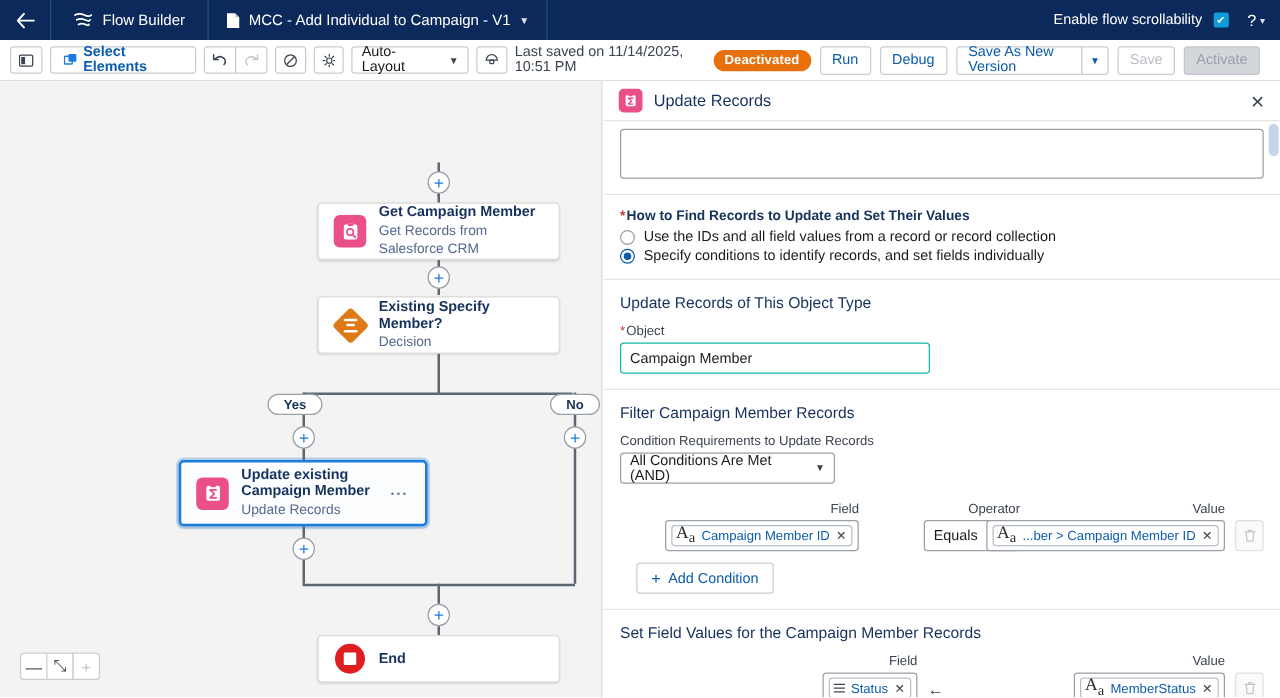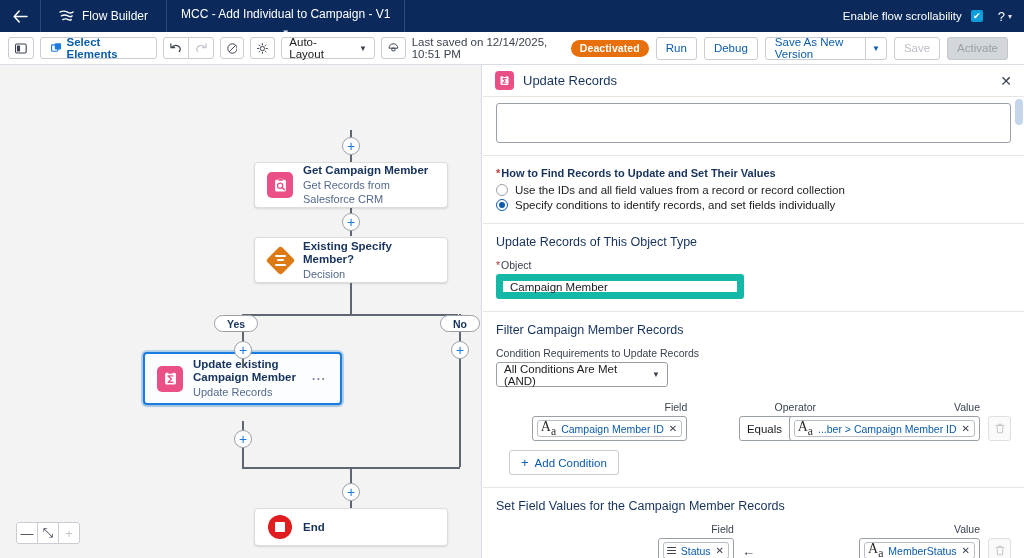--- a/index.html
+++ b/index.html
@@ -21,21 +21,21 @@
     width: 40px; height: 32px; display: flex; align-items: center; justify-content: center;
     color: #fff; font-size: 15px; cursor: pointer;
   }
   .topbar-sep { width: 1px; height: 32px; background: #2a4a7c; }
   .topbar-app {
     display: flex; align-items: center; gap: 8px; padding: 0 18px; height: 32px;
     color: #fff; font-size: 12px; cursor: pointer;
   }
   .topbar-doc {
     display: flex; align-items: center; gap: 7px; padding: 0 14px; height: 32px;
-    color: #fff; font-size: 12px; cursor: pointer; flex-direction: column;
+    color: #fff; font-size: 12px; cursor: pointer;
   }
   .topbar-right {
     margin-left: auto; display: flex; align-items: center; gap: 9px;
     padding-right: 12px; color: #fff; font-size: 11.5px;
   }
   .chk {
     width: 12px; height: 12px; background: #0d9dda; border-radius: 2px;
     display: inline-flex; align-items: center; justify-content: center;
     color: #fff; font-size: 9px; line-height: 1; cursor: pointer;
   }
@@ -173,21 +173,21 @@
   .radio-row { display: flex; align-items: center; gap: 7px; margin-top: 3px; cursor: pointer; }
   .radio {
     width: 12px; height: 12px; border: 1px solid #9aa0a8; border-radius: 50%;
     background: #fff; flex: 0 0 12px; display: flex; align-items: center; justify-content: center;
   }
   .radio.on { border-color: #0b5cab; }
   .radio.on i { width: 6px; height: 6px; background: #0b5cab; border-radius: 50%; display:block; }
   .radio-row span { font-size: 11.5px; color: #1b1b1b; }
 
   .inp {
-    height: 25px; border: 7px solid #14b8a6; border-radius: 3px; background: #fff;
+    height: 25px; border: 1px solid #14b8a6; border-radius: 3px; background: #fff;
     display: flex; align-items: center; padding: 0 7px; font-size: 11.5px; color: #1b1b1b;
   }
   .sel {
     height: 25px; border: 1px solid #9aa0a8; border-radius: 3px; background: #fff;
     display: flex; align-items: center; justify-content: space-between;
     padding: 0 7px; font-size: 11.5px; color: #1b1b1b; cursor: pointer; gap: 18px;
   }
   .sel .cv { color: #3b4350; font-size: 8px; }
 
   .cond-grid { display: flex; align-items: flex-end; gap: 8px; padding-left: 22px; }
@@ -311,21 +311,21 @@
       <span style="font-size:8px;color:#3b4350">▼</span>
     </div>
     <div class="tb-btn" style="width:26px">
       <svg width="13" height="12" viewBox="0 0 13 12">
         <path d="M1.2 6.2 A5.3 5.3 0 0111.8 6.2 Z" fill="none" stroke="#3b4350" stroke-width="1.2"></path>
         <rect x="4.6" y="6.2" width="3.8" height="3.2" rx="0.8" fill="none" stroke="#3b4350" stroke-width="1.2"></rect>
       </svg>
     </div>
 
     <div class="tb-right">
-      <span class="saved-text">Last saved on 12/14/2025, 10:51 PM</span>
+      <span class="saved-text">Last saved on 11/14/2025, 10:51 PM</span>
       <span class="badge-deact">Deactivated</span>
       <div class="btn-o">
           <span>Run</span>
         </div>
       <div class="btn-o">
           <span>Debug</span>
         </div>
       <div class="btn-split">
         <div class="btn-o">
             <span>Save As New Version</span>
@@ -405,21 +405,21 @@
                 <i style="width:11px"></i>
             </span>
           </span>
         </span>
         <span>
           <span class="node-title" style="display:block">Existing Specify Member?</span>
           <span class="node-sub" style="display:block">Decision</span>
         </span>
       </div>
 
-      <div class="node selected" style="left:143px; top:287px; width:199px; height:53px;">
+      <div class="node selected" style="left:143px; top:303px; width:199px; height:53px;">
         <span class="ic">
           <span class="ic-sq ic-pink">
             <svg width="15" height="15" viewBox="0 0 16 16">
               <rect x="2.2" y="1.8" width="11.6" height="12.6" rx="1.6" fill="#fff"></rect>
               <rect x="5.6" y="0.6" width="4.8" height="2.4" rx="1" fill="#ea4f88"></rect>
               <path d="M10.6 5.2 L5.4 5.2 L9 8.6 L5.4 12 L10.6 12" fill="none" stroke="#ea4f88" stroke-width="1.5" stroke-linecap="round" stroke-linejoin="round"></path>
             </svg>
           </span>
         </span>
         <span style="max-width:118px">

